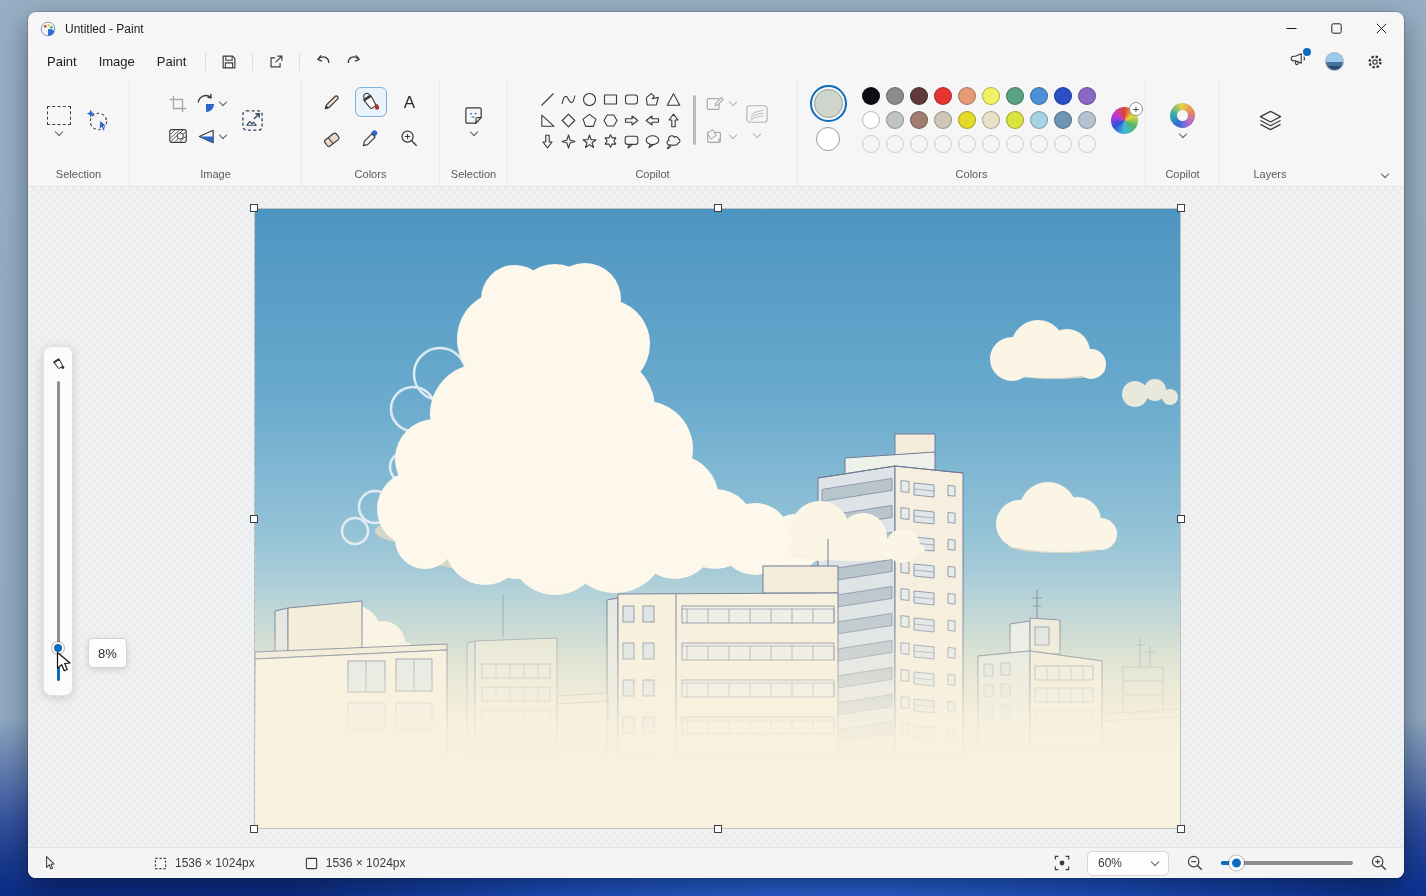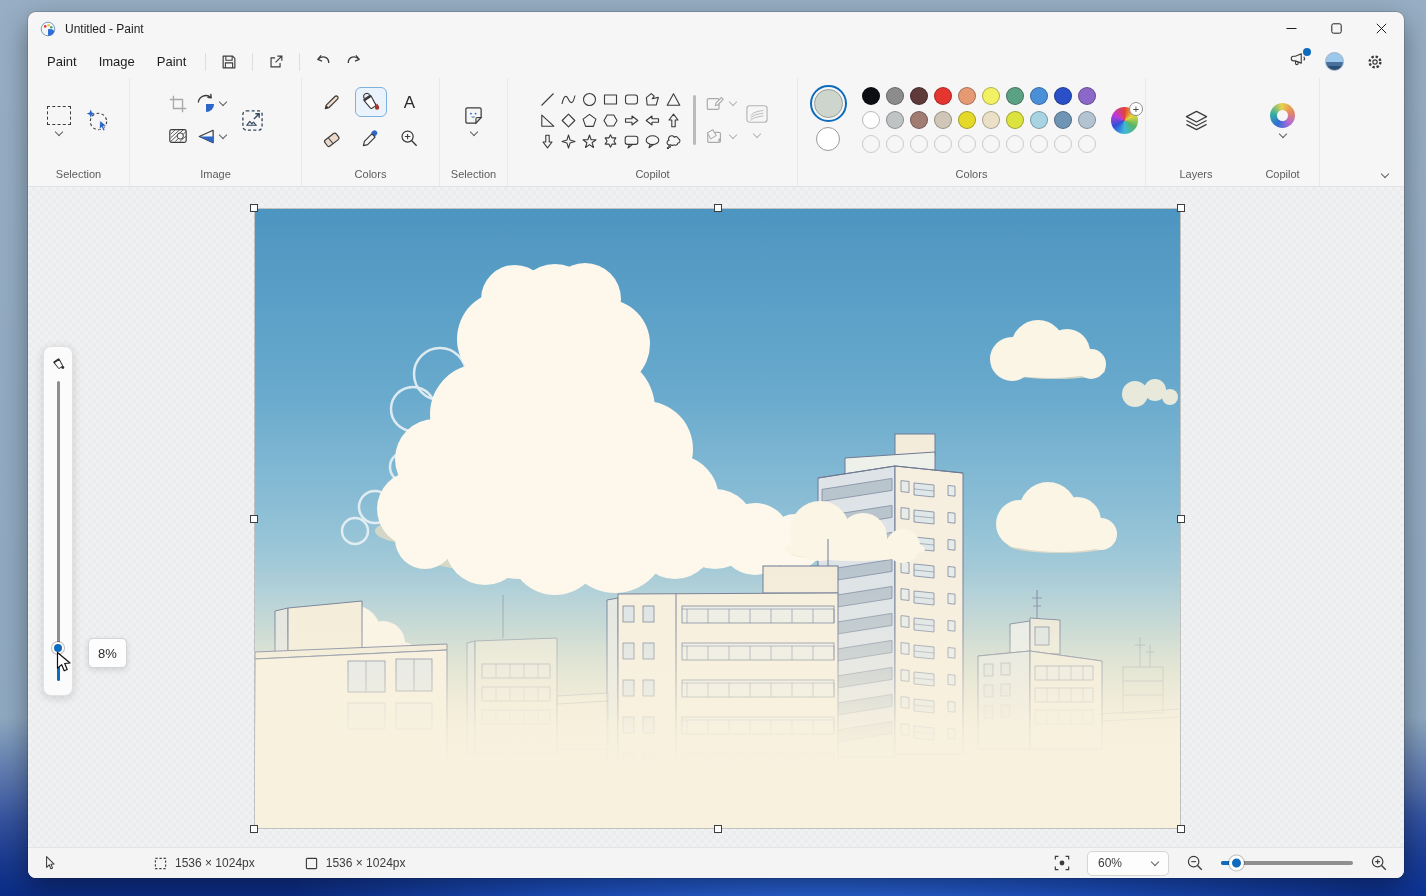--- a/index.html
+++ b/index.html
@@ -536,41 +536,41 @@
             <div class="swatch empty"></div>
             <div class="swatch empty"></div>
           </div>
         <div class="wheel">
           <span class="wheel-plus">+</span>
         </div>
       </div>
       <div class="g-label">Colors</div>
     </div>
 
+    <div class="group" style="width:74px">
+      <div class="g-body">
+        <div class="stack-col">
+          <span class="copilot-icon"></span>
+          <span class="chev"></span>
+        </div>
+      </div>
+      <div class="g-label">Copilot</div>
+    </div>
+
     <div class="group" style="width:100px; border-right:none">
       <div class="g-body">
         <span class="icon-cell">
             <svg viewBox="0 0 26 24" width="25" height="23">
               <path d="M13 2.5L23.5 8L13 13.5L2.5 8Z" fill="none" stroke="#3b3b3b" stroke-width="1.3" stroke-linejoin="round"></path>
               <path d="M23.5 12L13 17.5L2.5 12" fill="none" stroke="#3b3b3b" stroke-width="1.3" stroke-linejoin="round"></path>
               <path d="M23.5 16L13 21.5L2.5 16" fill="none" stroke="#3b3b3b" stroke-width="1.3" stroke-linejoin="round"></path>
             </svg>
           </span>
       </div>
       <div class="g-label">Layers</div>
-    </div>
-
-    <div class="group" style="width:74px">
-      <div class="g-body">
-        <div class="stack-col">
-          <span class="copilot-icon"></span>
-          <span class="chev"></span>
-        </div>
-      </div>
-      <div class="g-label">Copilot</div>
     </div>
 
     <span class="chev ribbon-collapse"></span>
   </div>
 
   <div class="canvas-area">
 
     <div class="canvas-wrap">
       <svg viewBox="0 0 925 619" preserveAspectRatio="none">
         <defs>

